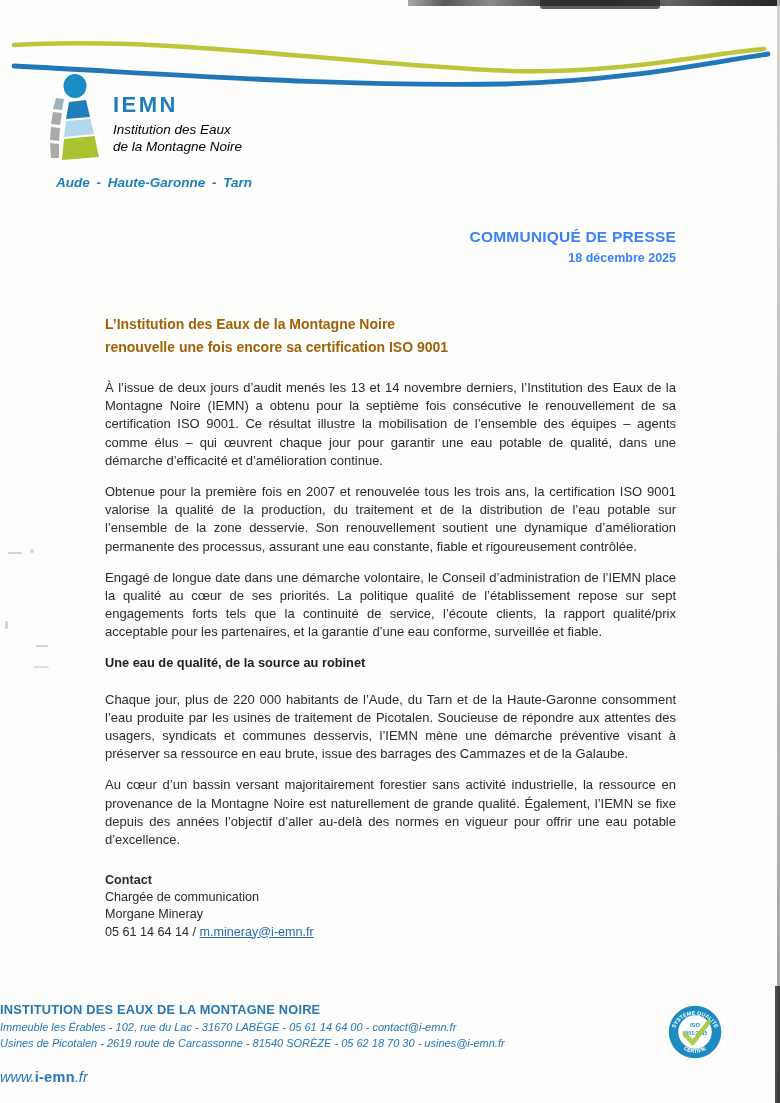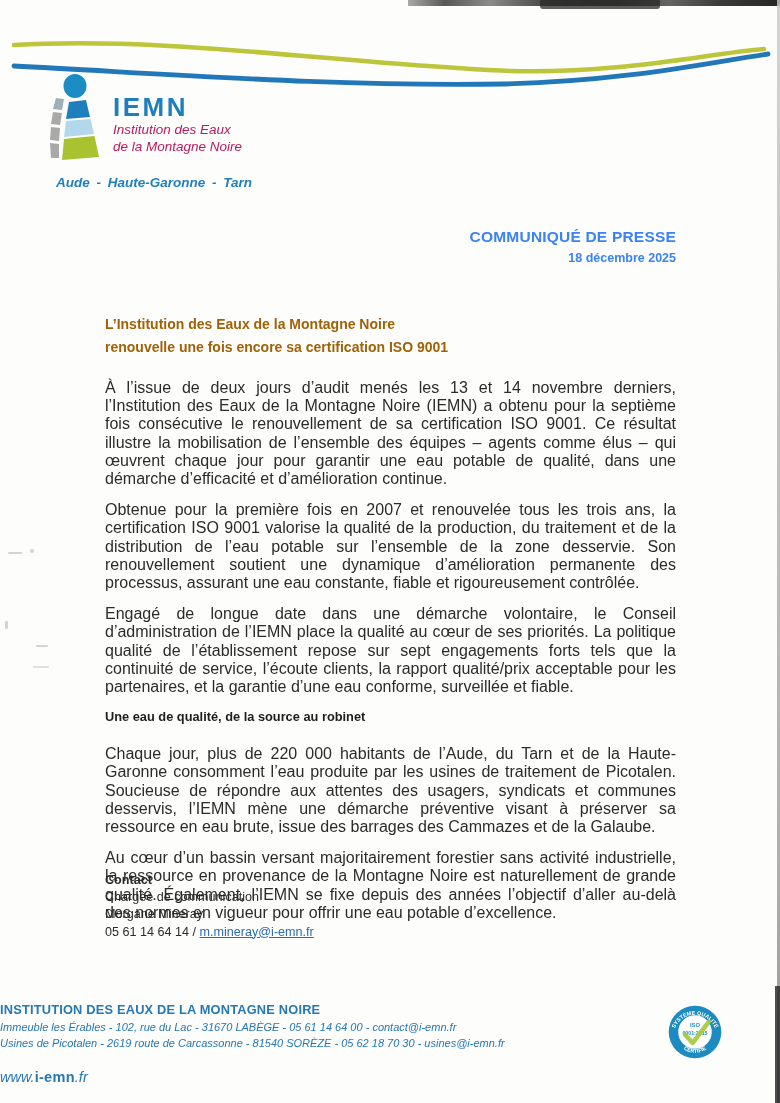--- a/index.html
+++ b/index.html
@@ -20,31 +20,31 @@
   .smudge{position:absolute;background:#6a6a6a;opacity:.28;border-radius:1px;}
   .sm1{left:8px;top:552px;width:14px;height:2px;}
   .sm2{left:30px;top:549px;width:4px;height:4px;border-radius:50%;}
   .sm3{left:5px;top:621px;width:3px;height:8px;}
   .sm4{left:36px;top:645px;width:12px;height:2px;}
   .sm5{left:33px;top:666px;width:16px;height:2px;opacity:.2;}
   
   .waves{position:absolute;left:0;top:30px;width:780px;height:72px;}
   
   .logo-figure{position:absolute;left:48px;top:74px;width:64px;height:92px;}
-  .logo-acronym{position:absolute;left:113px;top:92px;font-size:26px;font-weight:bold;color:#1f7fbc;letter-spacing:2.5px;}
-  .logo-name{position:absolute;left:113px;top:121px;font-size:13.5px;font-style:italic;color:#be185d;line-height:17px;}
+  .logo-acronym{position:absolute;left:113px;top:92px;font-size:22px;font-weight:bold;color:#1f7fbc;letter-spacing:2.5px;}
+  .logo-name{position:absolute;left:113px;top:121px;font-size:13.5px;font-style:italic;color:#000000;line-height:17px;}
   .logo-territories{position:absolute;left:56px;top:175px;font-size:13.5px;font-style:italic;font-weight:bold;color:#1f7fbc;word-spacing:3px;}
   
   .press-head{position:absolute;right:104px;top:228px;text-align:right;color:#3b82f6;}
   .press-label{font-size:15.5px;font-weight:bold;letter-spacing:.2px;}
   .press-date{font-size:12.5px;font-weight:bold;margin-top:5px;}
   
   .content{position:absolute;left:105px;top:297px;width:571px;}
   .doc-title{font-size:14px;font-weight:bold;line-height:23px;color:#a16207;margin:16px 0 20px 0;}
-  .content p{margin:0 0 13px 0;font-size:16px;line-height:18.2px;text-align:justify;}
+  .content p{margin:0 0 13px 0;font-size:13px;line-height:18.2px;text-align:justify;}
   .subheading{font-size:12.8px;font-weight:bold;margin:0 0 21px 0;color:#1e1e1e;}
   
   .contact{position:absolute;left:105px;top:872px;font-size:12.6px;line-height:17.2px;}
   .contact .label{font-weight:bold;}
   .email-link{color:#2a6db4;text-decoration:underline;cursor:pointer;}
   
   .footer{position:absolute;left:0;top:1002px;width:780px;text-align:left;color:#2577b5;}
   .footer-org{font-size:12.8px;font-weight:bold;letter-spacing:.2px;}
   .footer-addr{font-size:11px;font-style:italic;line-height:15.8px;margin-top:3px;}
   .footer-site{font-size:14.5px;font-style:italic;margin-top:17px;color:#2577b5;}

